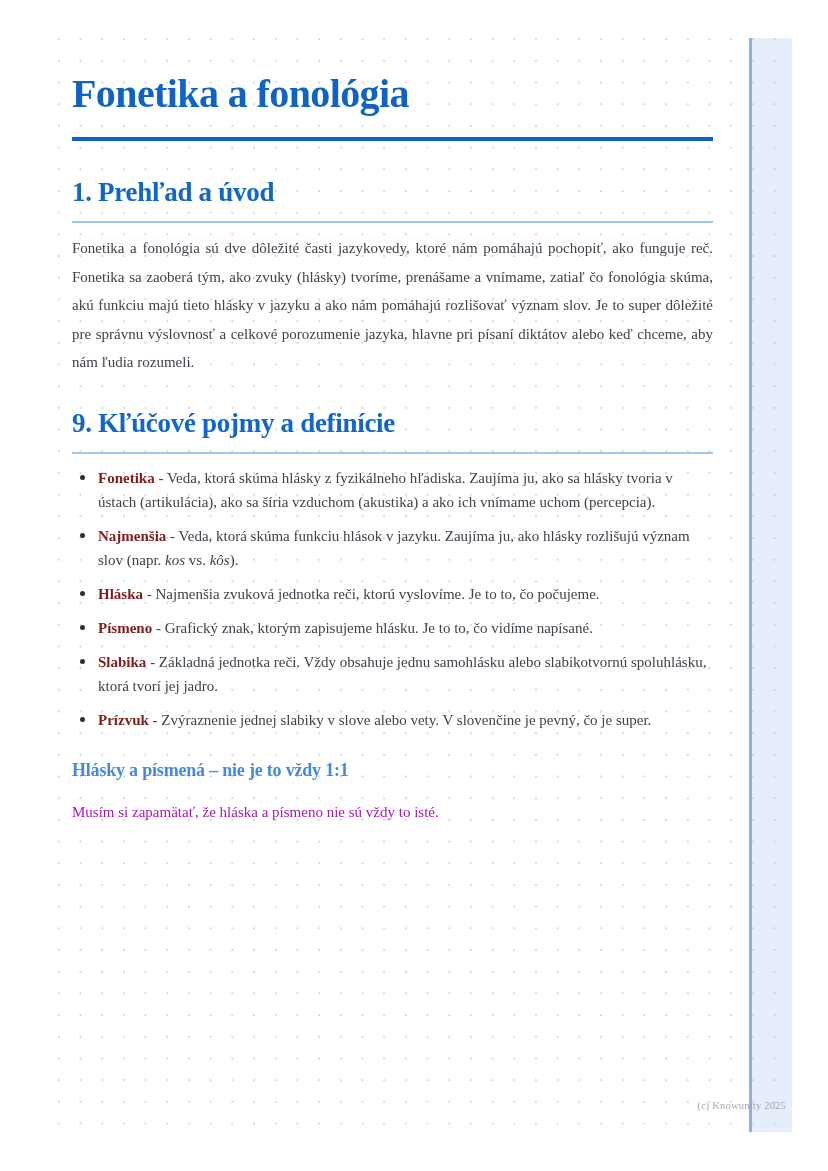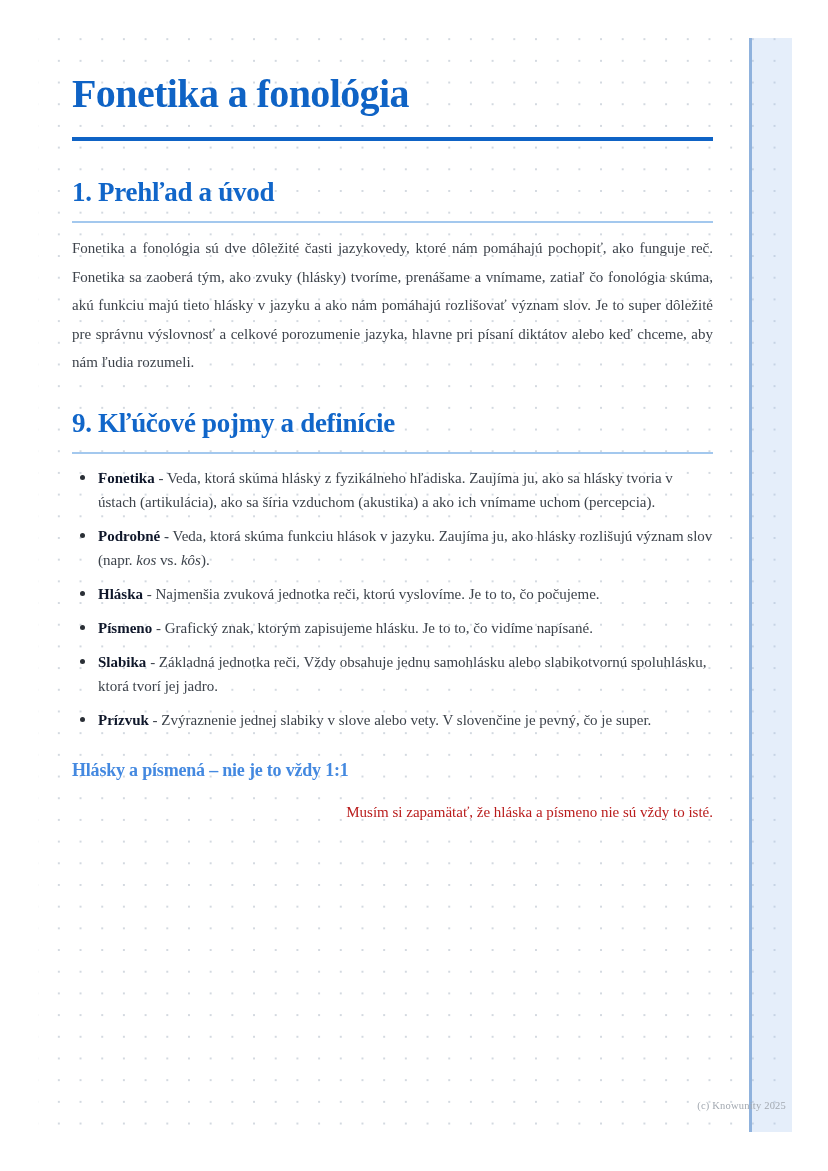--- a/index.html
+++ b/index.html
@@ -48,27 +48,27 @@
     margin:12px 0 0; padding:0; list-style:none;
   }
   ul.terms li {
     position:relative; padding-left:26px; line-height:24px; color:#3d434b;
   }
   ul.terms li + li { margin-top:10px; }
   ul.terms li .marker {
     position:absolute; left:8px; top:9.5px; width:5px; height:5px;
     border-radius:50%; background:#2a2f36;
   }
-  ul.terms li strong { color:#0f172a; font-weight:bold; }
+  ul.terms li strong { color:#7f1d1d; font-weight:bold; }
   ul.terms li em { font-style:italic; }
   h3.subsec {
     margin:25px 0 0; font-size:18px; line-height:27.5px; font-weight:bold;
     letter-spacing:-0.2px; color:#4489e0;
   }
-  p.note-par { margin:14px 0 0; line-height:28.5px; color:#b91c1c;text-align:right; }
+  p.note-par { margin:14px 0 0; line-height:28.5px; color:#a21caf; }
   .watermark {
     position:absolute; top:1100px; right:42px;
     font-size:10.5px; color:#a2a8b0; letter-spacing:0.2px;
   }
 </style>
 </head>
 <body>
 
 <div class="page">
   <div class="dots"></div>
@@ -77,21 +77,21 @@
   <div class="content">
     <h1 class="doc-title">Fonetika a fonológia</h1>
     <div class="title-rule"></div>
 
     <h2 class="sec sec-1">1. Prehľad a úvod</h2>
     <p class="body-par">Fonetika a fonológia sú dve dôležité časti jazykovedy, ktoré nám pomáhajú pochopiť, ako funguje reč. Fonetika sa zaoberá tým, ako zvuky (hlásky) tvoríme, prenášame a vnímame, zatiaľ čo fonológia skúma, akú funkciu majú tieto hlásky v jazyku a ako nám pomáhajú rozlišovať význam slov. Je to super dôležité pre správnu výslovnosť a celkové porozumenie jazyka, hlavne pri písaní diktátov alebo keď chceme, aby nám ľudia rozumeli.</p>
 
     <h2 class="sec sec-2">9. Kľúčové pojmy a definície</h2>
     <ul class="terms" id="terms-list">
         <li><span class="marker"></span><strong>Fonetika</strong><span> - Veda, ktorá skúma hlásky z fyzikálneho hľadiska. Zaujíma ju, ako sa hlásky tvoria v ústach (artikulácia), ako sa šíria vzduchom (akustika) a ako ich vnímame uchom (percepcia).</span></li>
-        <li><span class="marker"></span><strong>Podrobné</strong><span> - Veda, ktorá skúma funkciu hlások v jazyku. Zaujíma ju, ako hlásky rozlišujú význam slov (napr. </span><em>kos</em><span> vs. </span><em>kôs</em><span>).</span></li>
+        <li><span class="marker"></span><strong>Najmenšia</strong><span> - Veda, ktorá skúma funkciu hlások v jazyku. Zaujíma ju, ako hlásky rozlišujú význam slov (napr. </span><em>kos</em><span> vs. </span><em>kôs</em><span>).</span></li>
         <li><span class="marker"></span><strong>Hláska</strong><span> - Najmenšia zvuková jednotka reči, ktorú vyslovíme. Je to to, čo počujeme.</span></li>
         <li><span class="marker"></span><strong>Písmeno</strong><span> - Grafický znak, ktorým zapisujeme hlásku. Je to to, čo vidíme napísané.</span></li>
         <li><span class="marker"></span><strong>Slabika</strong><span> - Základná jednotka reči. Vždy obsahuje jednu samohlásku alebo slabikotvornú spoluhlásku, ktorá tvorí jej jadro.</span></li>
         <li><span class="marker"></span><strong>Prízvuk</strong><span> - Zvýraznenie jednej slabiky v slove alebo vety. V slovenčine je pevný, čo je super.</span></li>
       </ul>
 
     <h3 class="subsec">Hlásky a písmená – nie je to vždy 1:1</h3>
     <p class="note-par">Musím si zapamätať, že hláska a písmeno nie sú vždy to isté.</p>
   </div>
 

